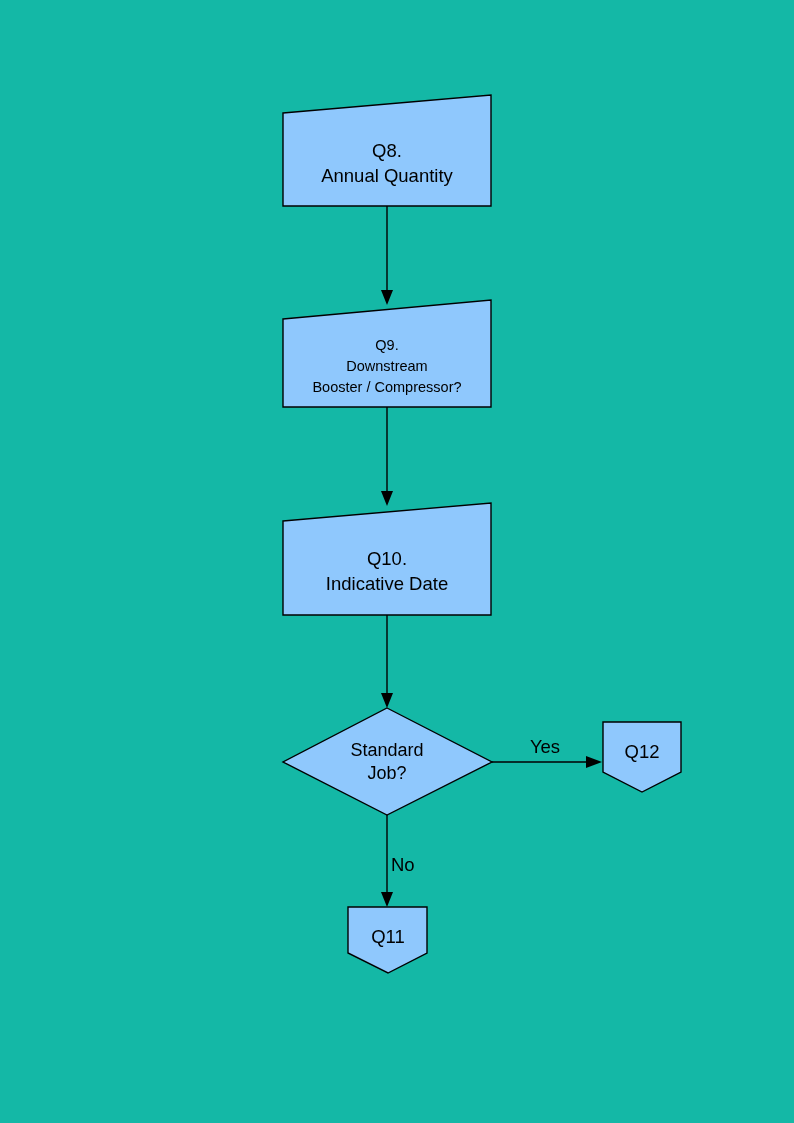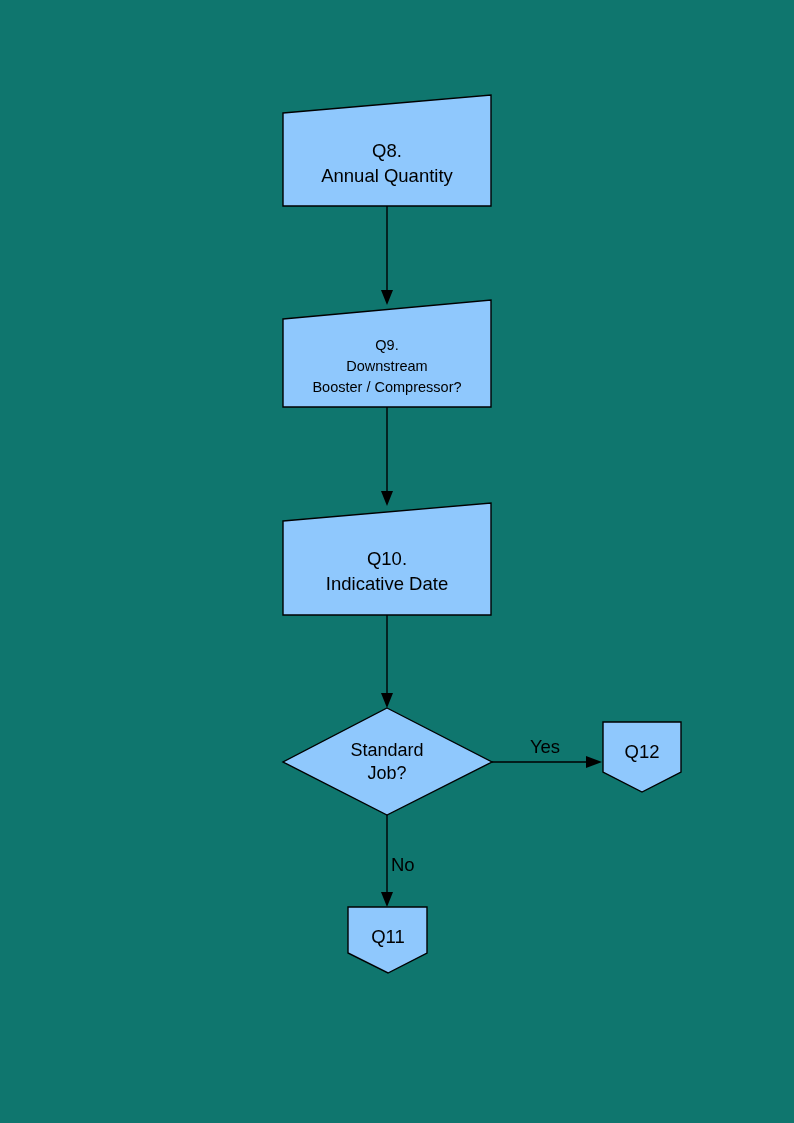--- a/index.html
+++ b/index.html
@@ -54,21 +54,21 @@
     font-family: "Liberation Sans", sans-serif;
     fill: #000000;
     font-size: 18.5px;
   }
   .lbl-yes { text-anchor: middle; }
   .lbl-no  { text-anchor: start; }
 </style>
 </head>
 <body>
 
-<div id="canvas" style="background: #0f766e;">
+<div id="canvas" style="background: #14b8a6;">
 
   <svg id="flow-svg" viewBox="0 0 794 1123">
 
     <g>
       <polygon class="node-shape" points="283,113 491,95 491,206 283,206" fill="#8FC8FD" stroke="#000000"></polygon>
       <text class="node-text t-lg" x="387" y="152">Q8.</text>
       <text class="node-text t-lg" x="387" y="177">Annual Quantity</text>
     </g>
 
     <g>

